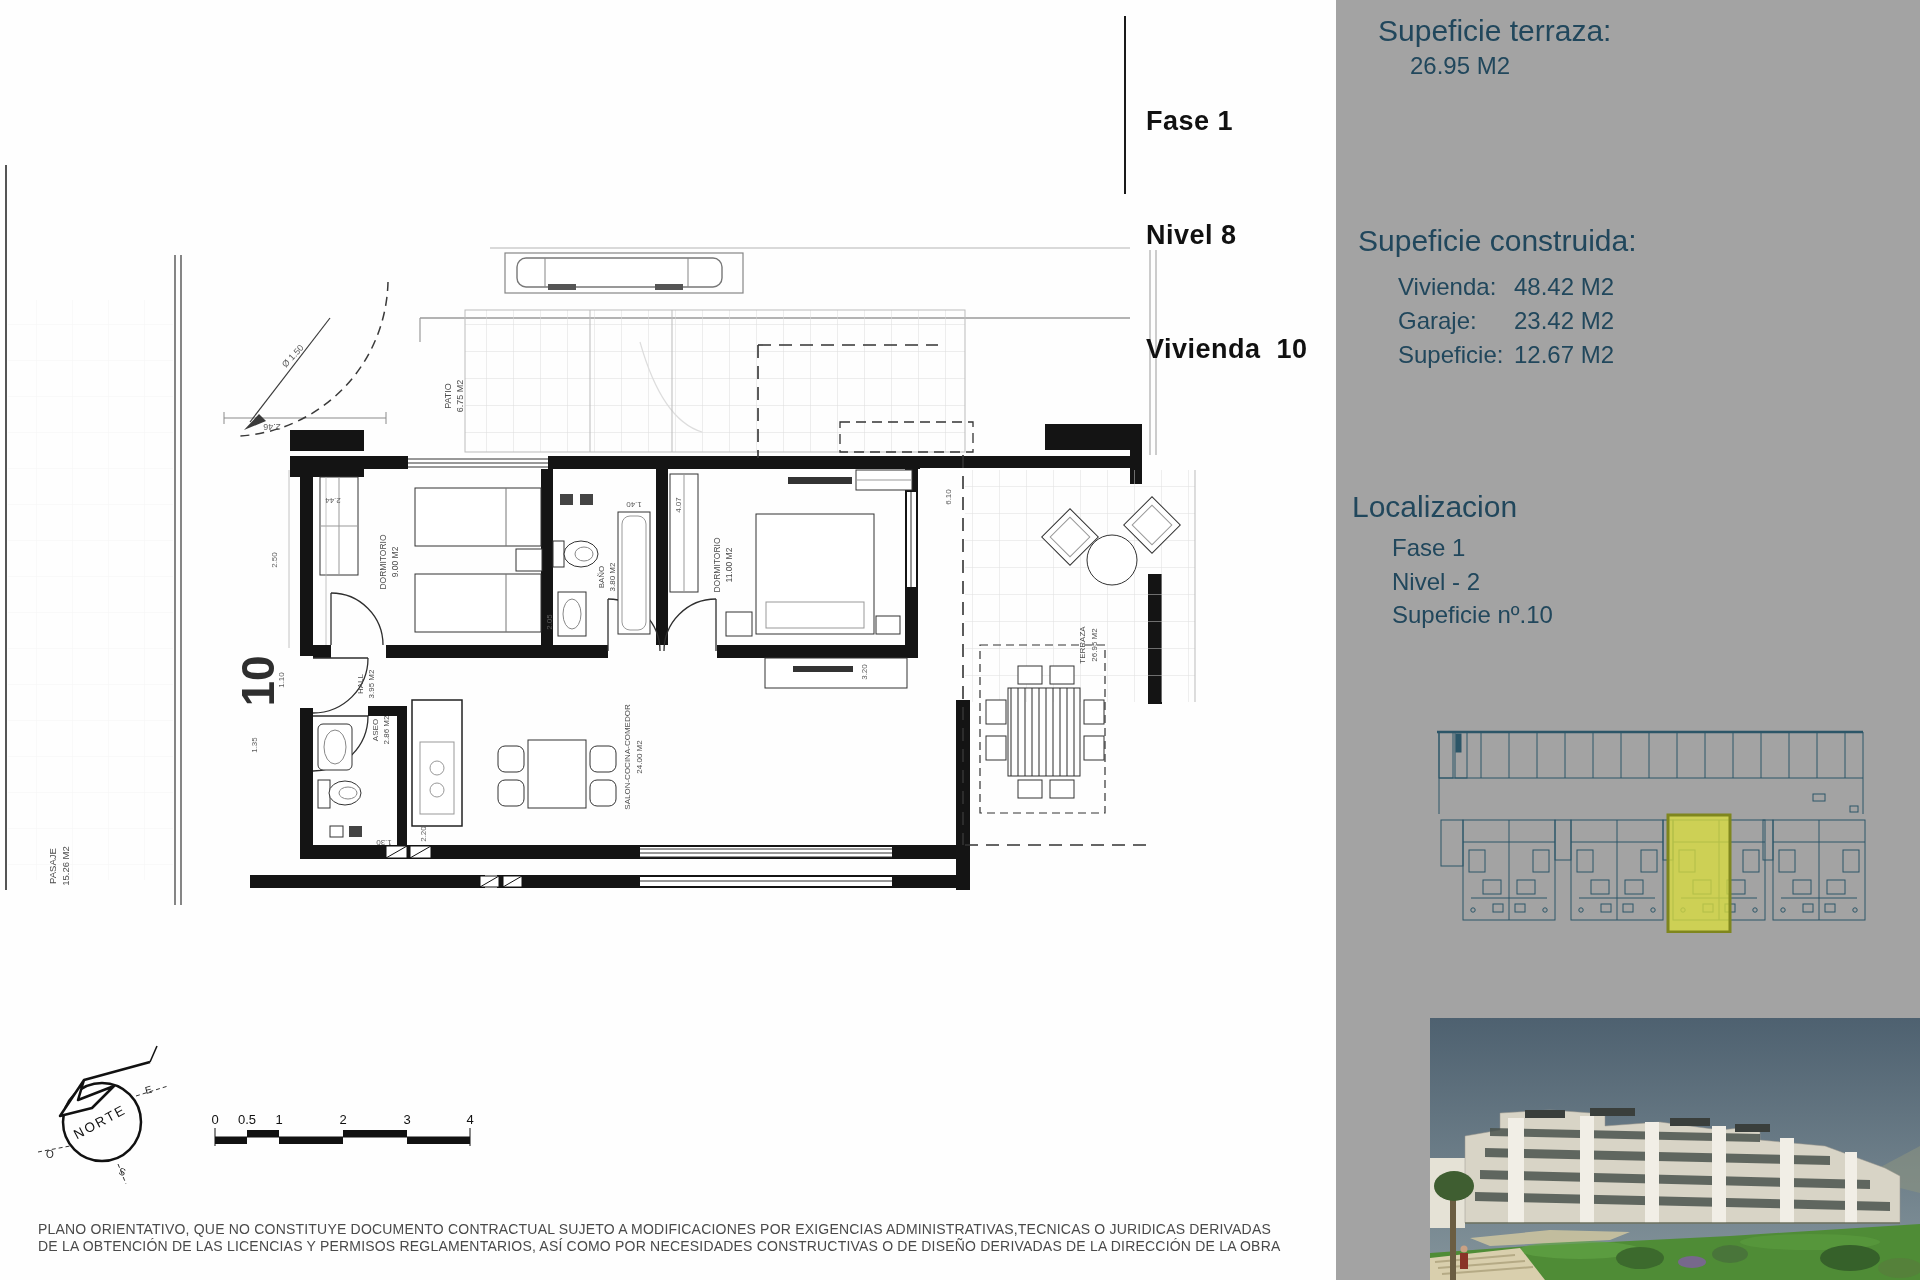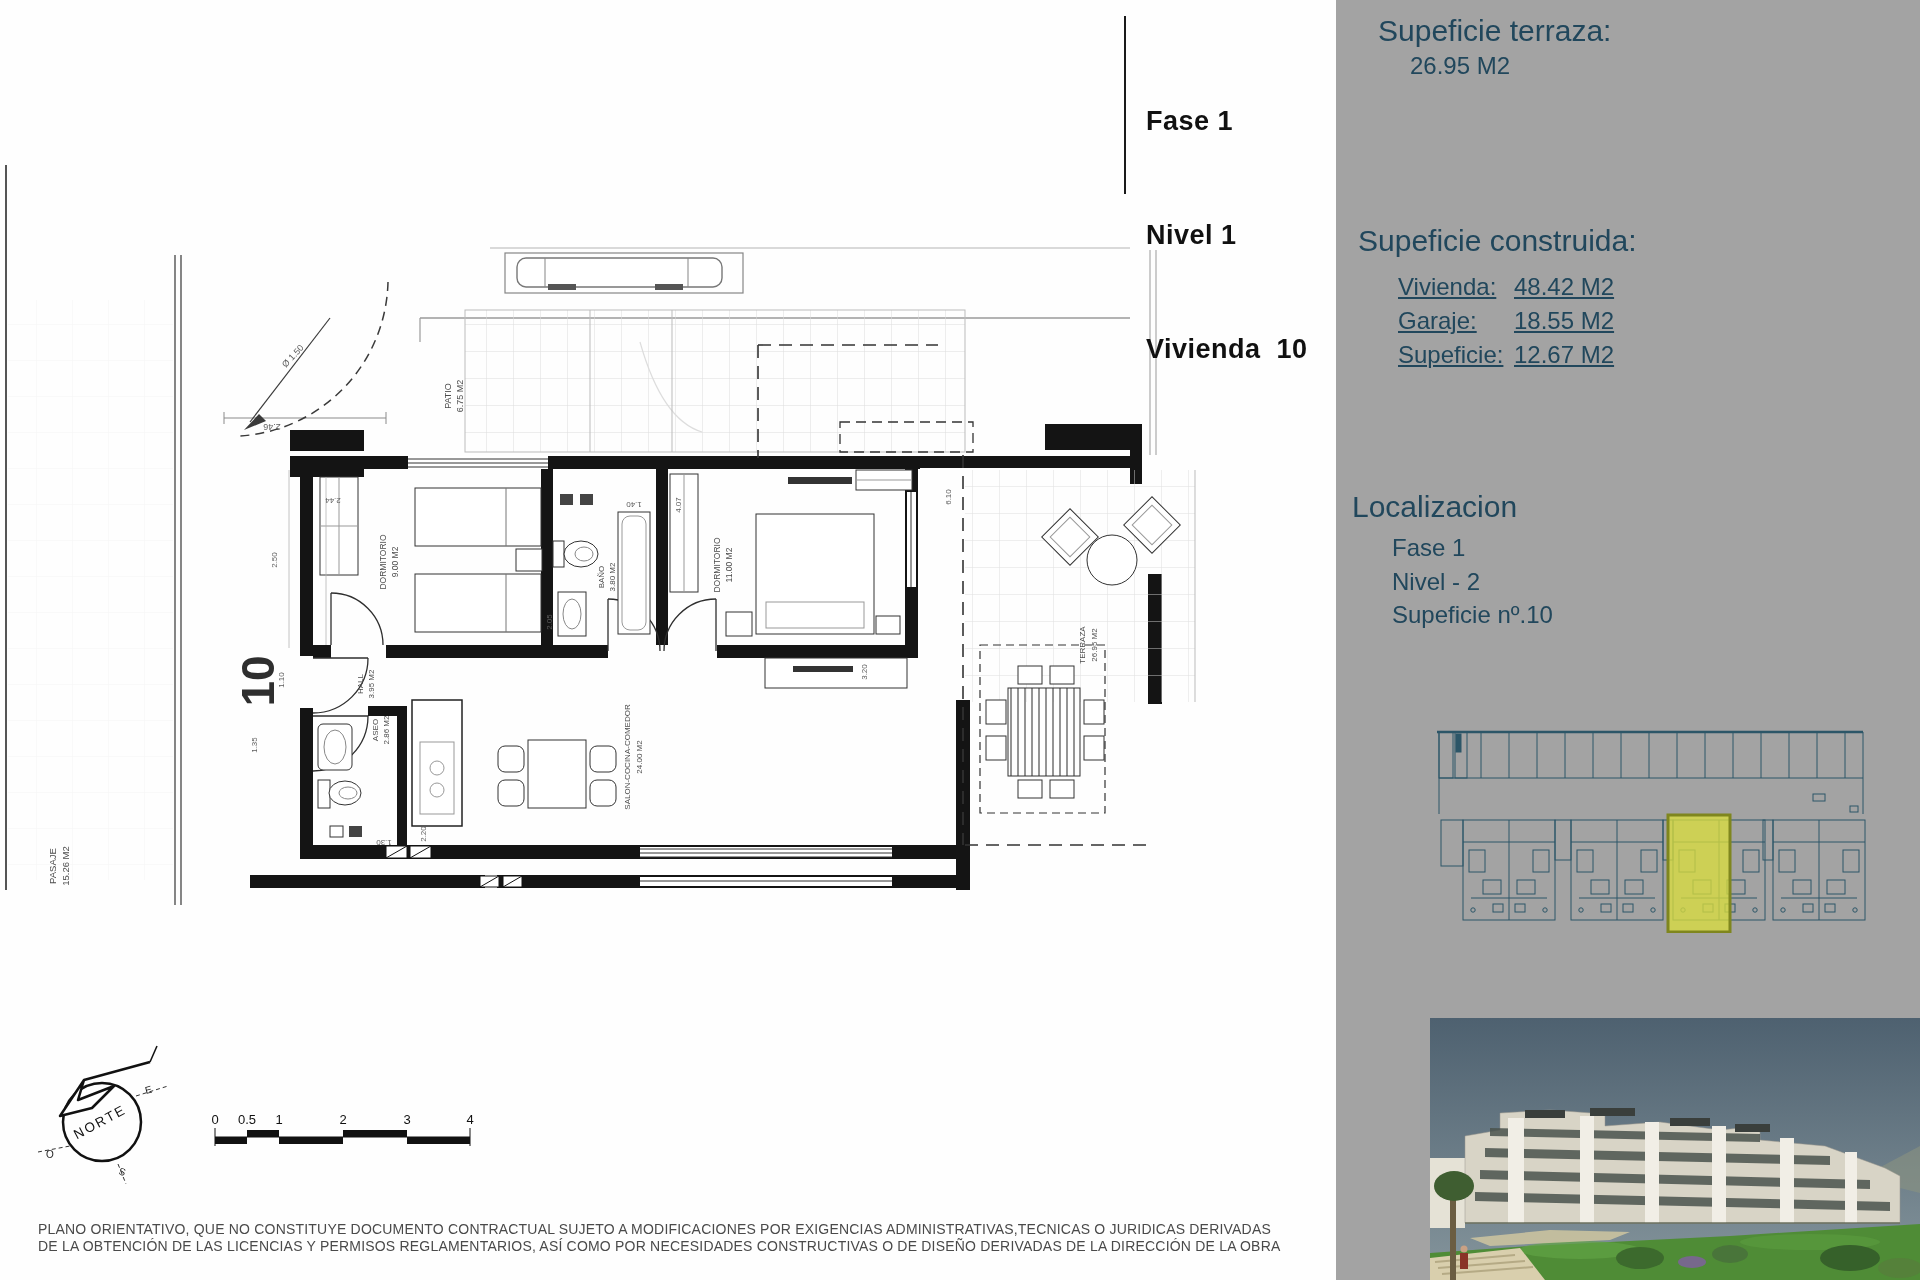--- a/index.html
+++ b/index.html
@@ -9,21 +9,21 @@
   
   .titleblock{position:absolute;left:1146px;top:26px;font-size:27px;font-weight:bold;
               color:#111;line-height:38px;white-space:pre;letter-spacing:.5px;}
   .title-rule{position:absolute;left:1124px;top:16px;width:2px;height:178px;background:#1a1a1a;}
   
   .sidebar{position:absolute;left:1336px;top:0;width:584px;height:1280px;background:#a3a3a3;}
   .sidebar .txt{position:absolute;color:#21475c;}
   .h1{font-size:30px;}
   .val{font-size:24px;}
   .rows{position:absolute;left:62px;top:270px;font-size:24px;color:#21475c;}
-  .row{display:flex;line-height:34px;text-decoration:underline;}
+  .row{display:flex;line-height:34px;}
   .row .lbl{width:116px;}
   
   svg text{font-family:"Liberation Sans", sans-serif;}
   .plan-label{fill:#4c4c4c;}
   .dim{fill:#5e5e5e;}
   
   .disclaimer{position:absolute;left:38px;top:1221px;width:1260px;font-size:14px;
               color:#4a4a4a;line-height:17px;letter-spacing:.2px;}
 </style>
 </head>
@@ -310,37 +310,37 @@
       <text font-size="13" text-anchor="middle" x="279" y="1124">1</text>
       <text font-size="13" text-anchor="middle" x="343" y="1124">2</text>
       <text font-size="13" text-anchor="middle" x="407" y="1124">3</text>
       <text font-size="13" text-anchor="middle" x="470" y="1124">4</text>
     </g>
   </svg>
 
   <div class="title-rule"></div>
   <div class="titleblock">
     <div>Fase 1</div>
-    <div>Nivel 1</div>
+    <div>Nivel 8</div>
     <div>Vivienda  10</div>
   </div>
 
   <div class="sidebar">
     <div class="txt h1" style="left:42px;top:14px">Supeficie terraza:</div>
     <div class="txt val" style="left:74px;top:52px">26.95 M2</div>
 
     <div class="txt h1" style="left:22px;top:224px">Supeficie construida:</div>
     <div class="rows">
       <div class="row">
         <span class="lbl">Vivienda:</span>
         <span>48.42 M2</span>
       </div>
       <div class="row">
         <span class="lbl">Garaje:</span>
-        <span>18.55 M2</span>
+        <span>23.42 M2</span>
       </div>
       <div class="row">
         <span class="lbl">Supeficie:</span>
         <span>12.67 M2</span>
       </div>
     </div>
 
     <div class="txt h1" style="left:16px;top:490px">Localizacion</div>
     <div class="txt val" style="left:56px;top:534px">Fase 1</div>
     <div class="txt val" style="left:56px;top:568px">Nivel - 2</div>

